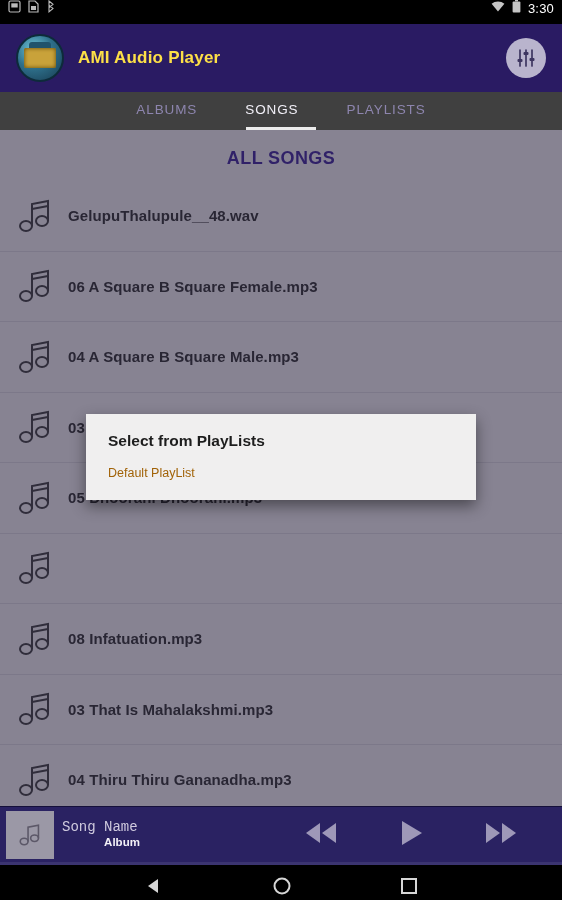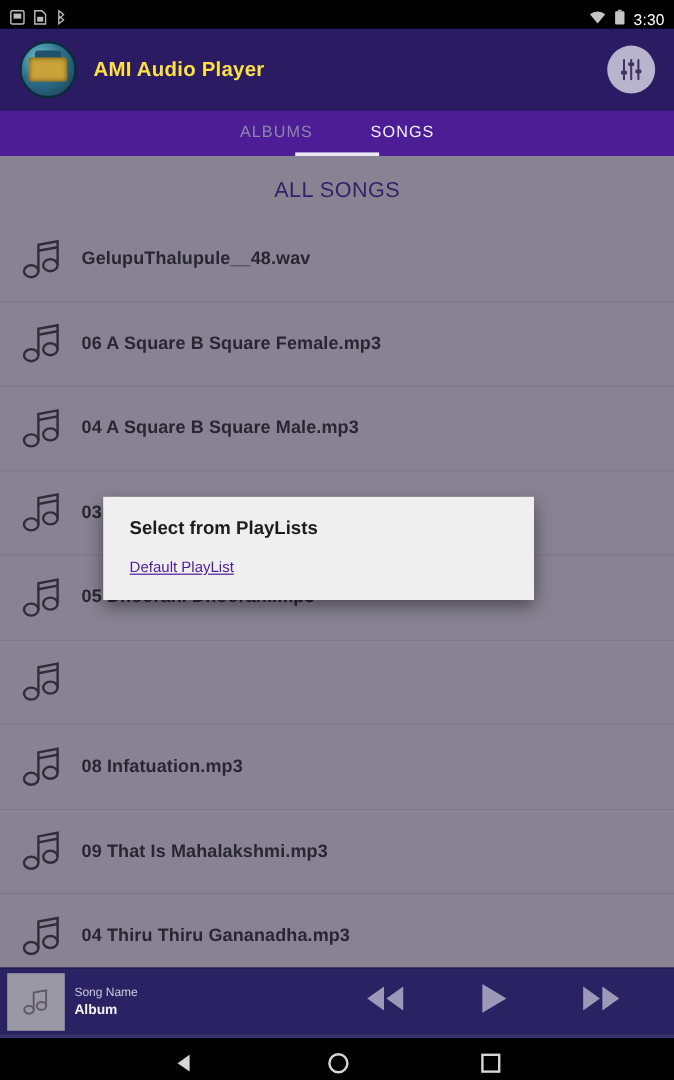--- a/index.html
+++ b/index.html
@@ -19,21 +19,21 @@
     height: 900px;
     background: #1b1240;
     overflow: hidden;
   }
 
   
   .statusbar {
     height: 24px;
     background: #000000;
     display: flex;
-    align-items: flex-end;
+    align-items: flex-start;
     padding: 0 8px;
     box-sizing: border-box;
     color: #ffffff;
     font-size: 12px;
   }
   .status-left {
     display: flex;
     align-items: center;
     gap: 7px;
   }
@@ -102,21 +102,21 @@
     background: #b9b4cd;
     display: flex;
     align-items: center;
     justify-content: center;
     flex: 0 0 auto;
   }
 
   
   .tabs {
     height: 38px;
-    background: #4c1d95;
+    background: #404040;
     display: flex;
     align-items: center;
     justify-content: center;
     gap: 44px;
     position: relative;
   }
   .tab {
     font-size: 13.5px;
     letter-spacing: .9px;
     color: #8d85ae;
@@ -137,21 +137,21 @@
   .content {
     position: relative;
     height: 676px;
     background: #faf9fb;
     overflow: hidden;
   }
   .list-title {
     text-align: center;
     color: #3a1f9e;
     font-size: 18px;
-    font-weight: normal;
+    font-weight: bold;
     padding: 18px 0 12px 0;
     letter-spacing: .4px;
   }
   .song-row {
     height: 70.5px;
     display: flex;
     align-items: center;
     border-bottom: 1px solid #e2e0e6;
     padding: 0 14px;
     box-sizing: border-box;
@@ -173,36 +173,35 @@
   
   .scrim {
     position: absolute;
     left: 0; top: 0; right: 0; bottom: 0;
     background: rgba(40, 34, 60, 0.55);
   }
   .dialog {
     position: absolute;
     left: 86px;
     top: 284px;
-    width: 359px;
+    width: 390px;
     background: #f0efef;
     box-shadow: 0 6px 14px rgba(0,0,0,0.45);
     padding: 18px 22px 20px 22px;
     box-sizing: border-box;
   }
   .dialog-title {
     font-size: 15.5px;
     font-weight: bold;
     color: #1d1d1d;
     margin-bottom: 16px;
   }
   .dialog-item {
     font-size: 12.5px;
-    color: #4c1d95;
-    text-decoration: underline;
+    color: #a16207;
   }
 
   
   .playerbar {
     height: 56px;
     background: #2a2262;
     display: flex;
     align-items: center;
     box-sizing: border-box;
     border-top: 1px solid #15103a;
@@ -218,28 +217,30 @@
     flex: 0 0 auto;
   }
   .track-meta {
     display: flex;
     flex-direction: column;
     justify-content: center;
     min-width: 120px;
   }
   .track-name {
     color: #cfcade;
-    font-size: 10px;
+    font-size: 14px;
     line-height: 15px;
+    font-family: Liberation Mono, monospace;
   }
   .track-album {
     color: #f3f1f8;
     font-size: 11.5px;
     font-weight: bold;
     line-height: 15px;
+    text-align: center;
   }
   .transport {
     margin-left: auto;
     display: flex;
     align-items: center;
     gap: 56px;
     padding-right: 42px;
   }
   .ctrl { opacity: .82; }
 
@@ -318,20 +319,21 @@
           <rect x="8.5" y="5" width="5" height="3" rx="1"></rect>
           <rect x="14.5" y="11" width="5" height="3" rx="1"></rect>
         </g>
       </svg>
     </div>
   </div>
 
   <div class="tabs">
     <div class="tab">ALBUMS</div>
     <div class="tab active">SONGS</div>
+    <div class="tab">PLAYLISTS</div>
     <div class="tab-underline" style="left:246px;width:70px;"></div>
   </div>
 
   <div class="content">
     <div class="list-title">ALL SONGS</div>
 
     <div class="song-row">
       <span class="note-icon">
         <svg width="34" height="40" viewBox="0 0 34 40">
             <g fill="none" stroke="#3a3a3a" stroke-width="2">
@@ -425,21 +427,21 @@
       <span class="note-icon">
         <svg width="34" height="40" viewBox="0 0 34 40">
             <g fill="none" stroke="#3a3a3a" stroke-width="2">
               <path d="M14 30V8l16-3v20"></path>
               <ellipse cx="8" cy="30" rx="6" ry="5"></ellipse>
               <ellipse cx="24" cy="25" rx="6" ry="5"></ellipse>
               <path d="M14 13l16-3"></path>
             </g>
           </svg>
       </span>
-      <span class="song-name">09  That Is Mahalakshmi.mp3</span>
+      <span class="song-name">03  That Is Mahalakshmi.mp3</span>
     </div>
     <div class="song-row">
       <span class="note-icon">
         <svg width="34" height="40" viewBox="0 0 34 40">
             <g fill="none" stroke="#3a3a3a" stroke-width="2">
               <path d="M14 30V8l16-3v20"></path>
               <ellipse cx="8" cy="30" rx="6" ry="5"></ellipse>
               <ellipse cx="24" cy="25" rx="6" ry="5"></ellipse>
               <path d="M14 13l16-3"></path>
             </g>

